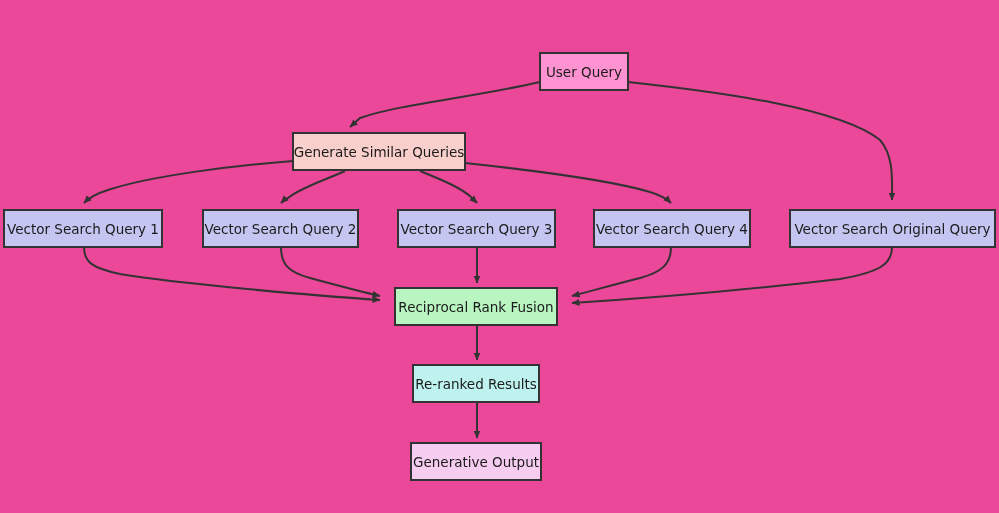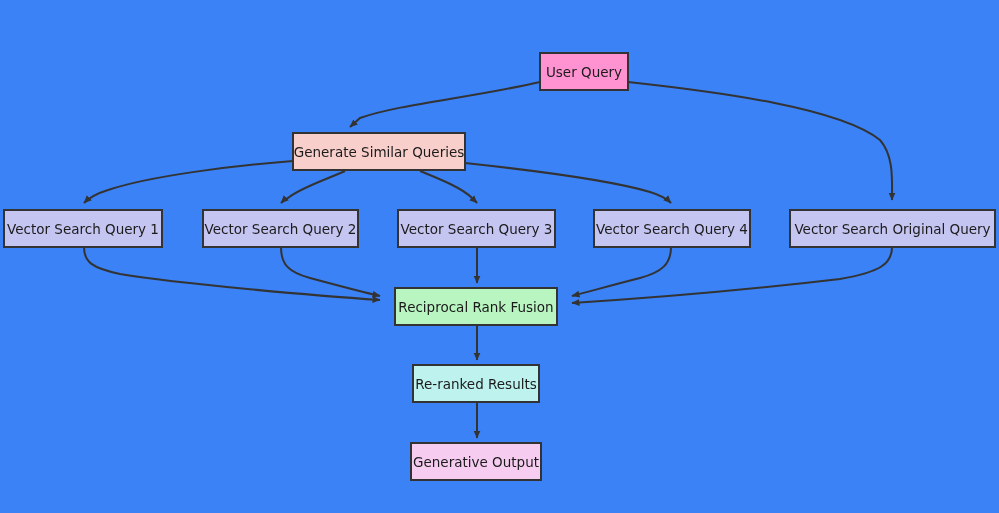--- a/index.html
+++ b/index.html
@@ -38,21 +38,21 @@
     font-size: 13.5px;
     fill: #1b1b1b;
     text-anchor: middle;
     dominant-baseline: middle;
     pointer-events: none;
   }
 </style>
 </head>
 <body>
 
-<div id="diagram-root" style="background: #3b82f6;">
+<div id="diagram-root" style="background: #ec4899;">
   <svg class="flow" viewBox="0 0 999 513">
     <defs>
       <marker id="arrowhead" markerWidth="9" markerHeight="9" refX="7.5" refY="4" orient="auto" markerUnits="userSpaceOnUse">
         <path d="M 0,0.5 L 8,4 L 0,7.5 z" fill="#333333"></path>
       </marker>
     </defs>
     <g id="edge-layer">
         <path class="edge-path" d="M 540,82 C 470,98 400,104 360,118 L 350,127" stroke="#333333" marker-end="url(#arrowhead)"></path>
         <path class="edge-path" d="M 628,82 C 720,92 840,108 880,140 C 894,156 892,180 892,200" stroke="#333333" marker-end="url(#arrowhead)"></path>
         <path class="edge-path" d="M 293,161 C 230,166 150,176 108,190 C 95,194 88,199 84,203" stroke="#333333" marker-end="url(#arrowhead)"></path>

